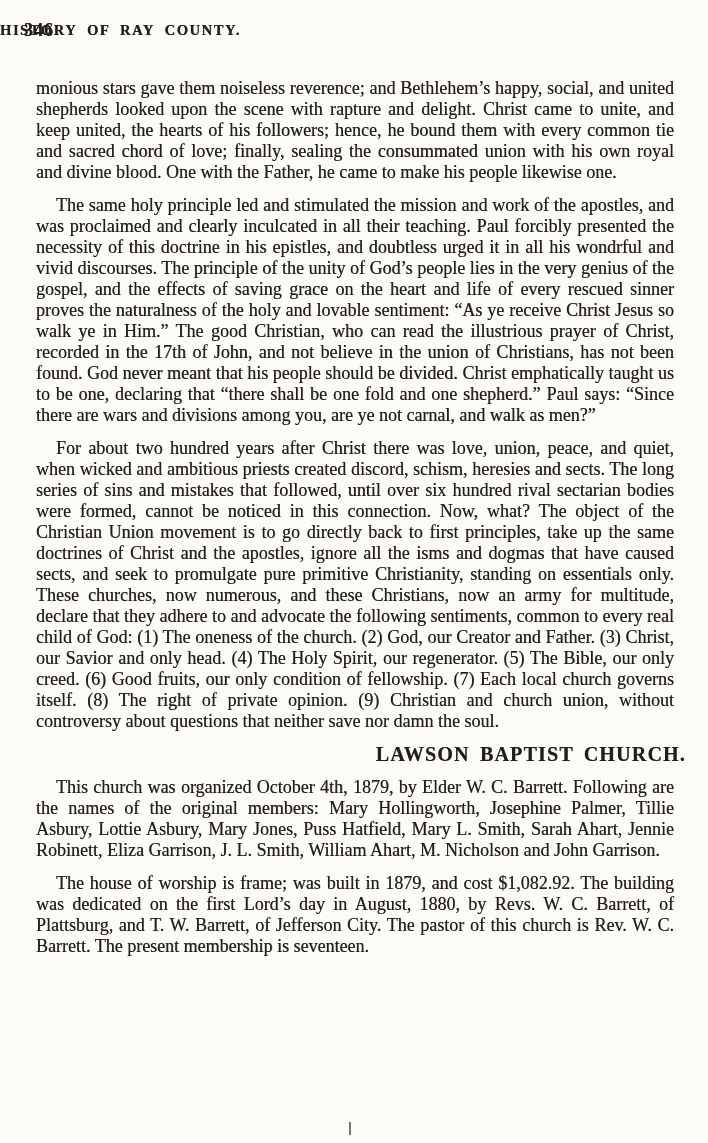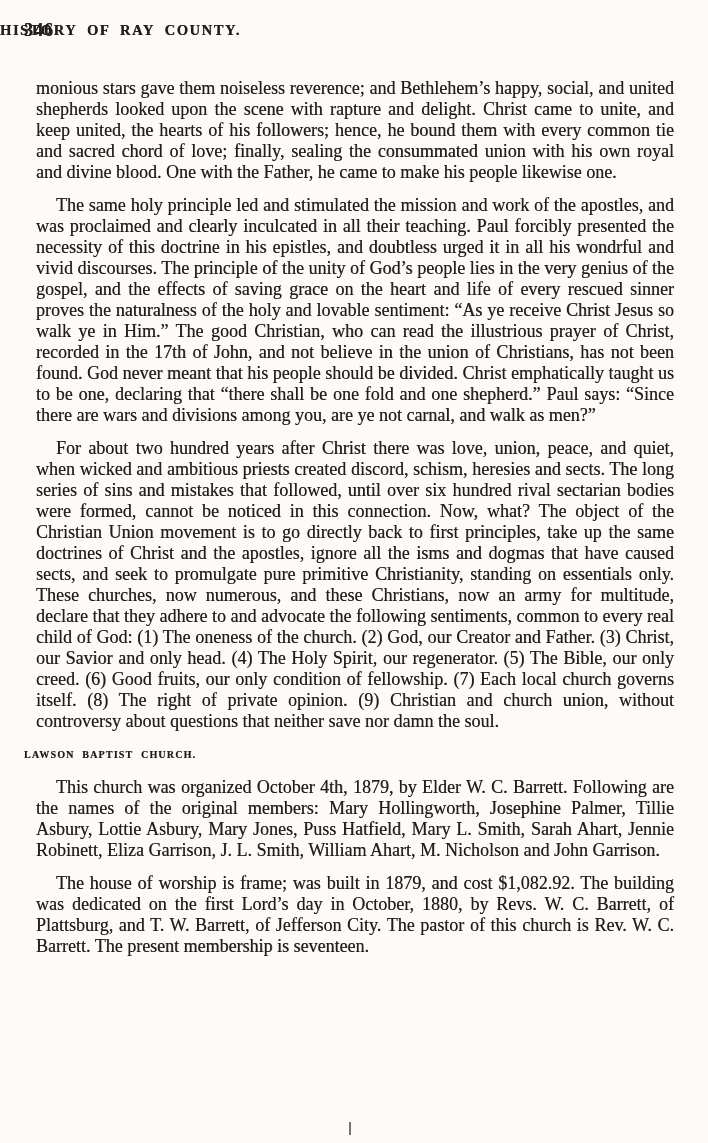--- a/index.html
+++ b/index.html
@@ -48,22 +48,22 @@
     text-align: justify;
     text-shadow: 0.3px 0 0 rgba(33,29,25,0.65);
   }
   .para {
     margin: 12px;
   }
   .para.indent {
     text-indent: 20px;
   }
   .section-heading {
-    text-align: left;
-    font-size: 10px;
+    text-align: right;
+    font-size: 20px;
     font-weight: bold;
     letter-spacing: 1.2px;
     word-spacing: 4px;
     margin: 8px 0 3px 0;
   }
   .scan-artifact {
     position: absolute;
     left: 349px;
     top: 1122px;
     width: 2px;
@@ -86,19 +86,19 @@
     <p class="para">monious stars gave them noiseless reverence; and Bethlehem’s happy, social, and united shepherds looked upon the scene with rapture and delight. Christ came to unite, and keep united, the hearts of his followers; hence, he bound them with every common tie and sacred chord of love; finally, sealing the consummated union with his own royal and divine blood. One with the Father, he came to make his people likewise one.</p>
 
     <p class="para indent">The same holy principle led and stimulated the mission and work of the apostles, and was proclaimed and clearly inculcated in all their teaching. Paul forcibly presented the necessity of this doctrine in his epistles, and doubtless urged it in all his wondrful and vivid discourses. The principle of the unity of God’s people lies in the very genius of the gospel, and the effects of saving grace on the heart and life of every rescued sinner proves the naturalness of the holy and lovable sentiment: “As ye receive Christ Jesus so walk ye in Him.” The good Christian, who can read the illustrious prayer of Christ, recorded in the 17th of John, and not believe in the union of Christians, has not been found. God never meant that his people should be divided. Christ emphatically taught us to be one, declaring that “there shall be one fold and one shepherd.” Paul says: “Since there are wars and divisions among you, are ye not carnal, and walk as men?”</p>
 
     <p class="para indent">For about two hundred years after Christ there was love, union, peace, and quiet, when wicked and ambitious priests created discord, schism, heresies and sects. The long series of sins and mistakes that followed, until over six hundred rival sectarian bodies were formed, cannot be noticed in this connection. Now, what? The object of the Christian Union movement is to go directly back to first principles, take up the same doctrines of Christ and the apostles, ignore all the isms and dogmas that have caused sects, and seek to promulgate pure primitive Christianity, standing on essentials only. These churches, now numerous, and these Christians, now an army for multitude, declare that they adhere to and advocate the following sentiments, common to every real child of God: (1) The oneness of the church. (2) God, our Creator and Father. (3) Christ, our Savior and only head. (4) The Holy Spirit, our regenerator. (5) The Bible, our only creed. (6) Good fruits, our only condition of fellowship. (7) Each local church governs itself. (8) The right of private opinion. (9) Christian and church union, without controversy about questions that neither save nor damn the soul.</p>
 
     <h2 class="section-heading">LAWSON BAPTIST CHURCH.</h2>
 
     <p class="para indent">This church was organized October 4th, 1879, by Elder W. C. Barrett. Following are the names of the original members: Mary Hollingworth, Josephine Palmer, Tillie Asbury, Lottie Asbury, Mary Jones, Puss Hatfield, Mary L. Smith, Sarah Ahart, Jennie Robinett, Eliza Garrison, J. L. Smith, William Ahart, M. Nicholson and John Garrison.</p>
 
-    <p class="para indent">The house of worship is frame; was built in 1879, and cost $1,082.92. The building was dedicated on the first Lord’s day in October, 1880, by Revs. W. C. Barrett, of Plattsburg, and T. W. Barrett, of Jefferson City. The pastor of this church is Rev. W. C. Barrett. The present membership is seventeen.</p>
+    <p class="para indent">The house of worship is frame; was built in 1879, and cost $1,082.92. The building was dedicated on the first Lord’s day in August, 1880, by Revs. W. C. Barrett, of Plattsburg, and T. W. Barrett, of Jefferson City. The pastor of this church is Rev. W. C. Barrett. The present membership is seventeen.</p>
 
   </main>
 
   <div class="scan-artifact"></div>
 
 </div>
 
 </body></html>

